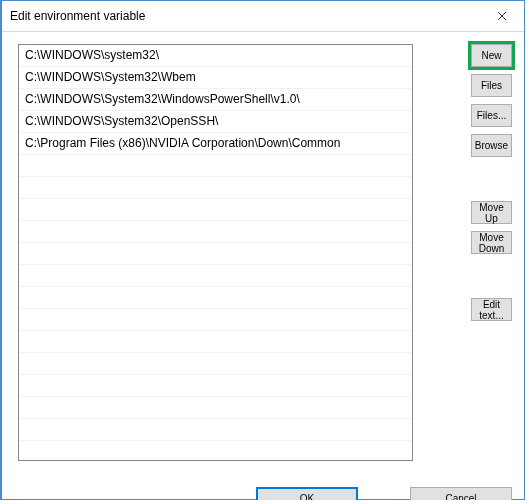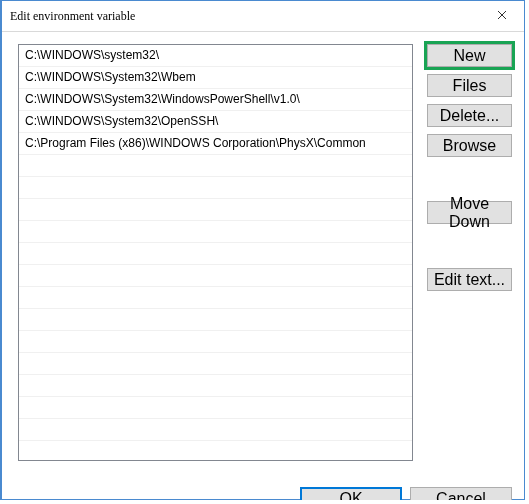--- a/index.html
+++ b/index.html
@@ -21,21 +21,20 @@
     flex-direction: column;
     box-sizing: border-box;
   }
   .titlebar {
     height: 30px;
     display: flex;
     align-items: center;
     justify-content: space-between;
     border-bottom: 1px solid #d9d9d9;
     background: #fff;
-    font-family: Liberation Serif, serif;
   }
   .titlebar .title {
     padding-left: 8px;
     font-size: 12px;
   }
   .titlebar .close {
     width: 45px;
     height: 30px;
     display: flex;
     align-items: center;
@@ -71,29 +70,30 @@
   .sidebtns {
     width: 85px;
     display: flex;
     flex-direction: column;
     gap: 7px;
   }
   .btn {
     height: 23px;
     border: 1px solid #adadad;
     background: #e1e1e1;
-    font-size: 16px;
+    font-size: 10px;
     font-family: inherit;
     text-align: center;
     cursor: default;
     padding: 0;
     display: flex;
     align-items: center;
     justify-content: center;
     box-sizing: border-box;
+    margin-left: 44px;
   }
   .btn.highlight-green {
     outline: 3px solid #19a454;
     outline-offset: 0;
   }
   .gap-lg { height: 30px; }
   .footer {
     display: flex;
     justify-content: flex-end;
     gap: 8px;
@@ -124,42 +124,43 @@
     </div>
   </div>
 
   <div class="client">
 
     <div class="listbox">
       <div class="row">C:\WINDOWS\system32\</div>
       <div class="row">C:\WINDOWS\System32\Wbem</div>
       <div class="row">C:\WINDOWS\System32\WindowsPowerShell\v1.0\</div>
       <div class="row">C:\WINDOWS\System32\OpenSSH\</div>
-      <div class="row">C:\Program Files (x86)\WINDOWS Corporation\PhysX\Common</div>
+      <div class="row">C:\Program Files (x86)\NVIDIA Corporation\Down\Common</div>
       <div class="row empty"></div>
       <div class="row empty"></div>
       <div class="row empty"></div>
       <div class="row empty"></div>
       <div class="row empty"></div>
       <div class="row empty"></div>
       <div class="row empty"></div>
       <div class="row empty"></div>
       <div class="row empty"></div>
       <div class="row empty"></div>
       <div class="row empty"></div>
       <div class="row empty"></div>
       <div class="row empty"></div>
     </div>
 
     <div class="sidebtns">
       <button class="btn highlight-green">New</button>
       <button class="btn">Files</button>
-      <button class="btn">Delete...</button>
+      <button class="btn">Files...</button>
       <button class="btn">Browse</button>
       <div class="gap-lg"></div>
+      <button class="btn">Move Up</button>
       <button class="btn">Move Down</button>
       <div class="gap-lg"></div>
       <button class="btn">Edit text...</button>
     </div>
 
   </div>
 
   <div class="footer">
     <button class="btn default">OK</button>
     <button class="btn">Cancel</button>

